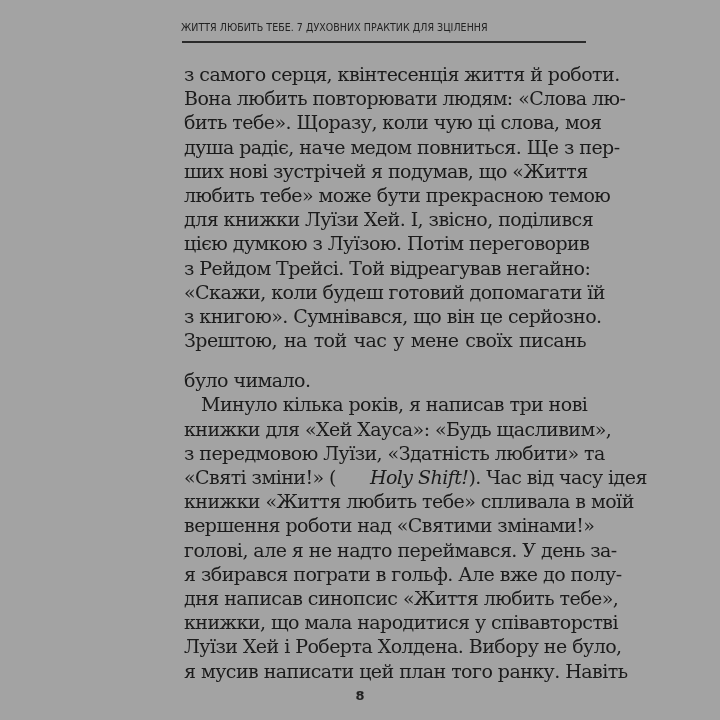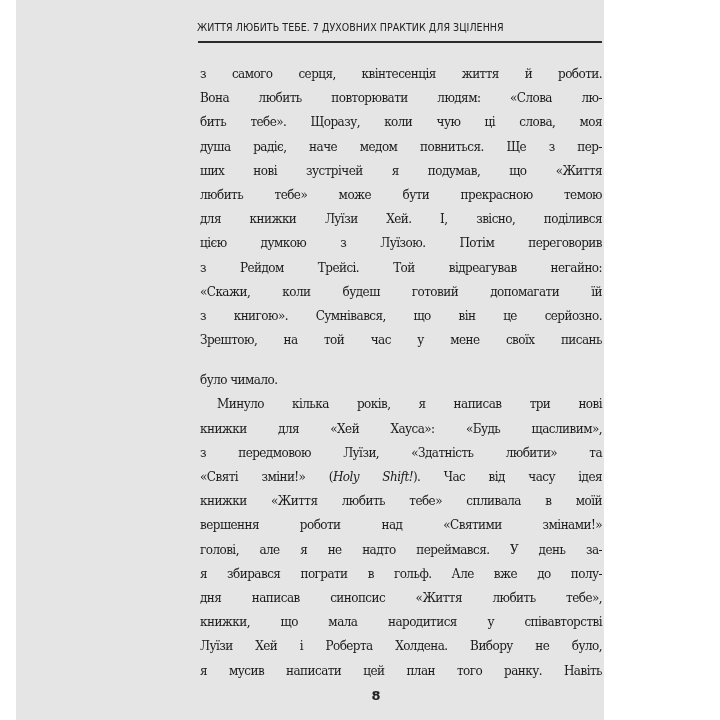--- a/index.html
+++ b/index.html
@@ -1,47 +1,47 @@
 <!DOCTYPE html>
 <html><head>
   <meta charset="utf-8">
   <style>
     html, body { margin: 0; padding: 0; }
     body {
       width: 720px; height: 720px; background: #ffffff;
       position: relative; overflow: hidden;
       color: #1a1a1a;
     }
-    .page { position: absolute; left: 16px; top: 0; width: 588px; height: 720px; background: #e5e5e5; }
+    .page { position: absolute; left: 0; top: 0; width: 720px; height: 720px; background: #a3a3a3; }
     .running-head {
       position: absolute; left: 181px; top: 22px;
       font-family: "DejaVu Sans", sans-serif;
       font-size: 10.2px; letter-spacing: 0.05px; color: #222;
       white-space: nowrap;
       transform: scaleX(0.93); transform-origin: left top;
     }
     .rule {
       position: absolute; left: 182px; top: 41px; width: 404px; height: 1.6px;
       background: #2a2a2a;
     }
     .body-text {
       position: absolute; left: 184px; top: 62px; width: 402px;
       font-family: "DejaVu Serif", serif;
-      font-size: 12px; line-height: 24.2px;
+      font-size: 19px; line-height: 24.2px;
       color: #1b1b1b;
     }
     .line {
       display: block; white-space: nowrap;
       text-align: justify; text-align-last: justify;
       height: 24.2px; overflow: visible;
       letter-spacing: -0.55px;
     }
     .line.last { text-align-last: left; margin-top: 16px; }
     .line.indent { padding-left: 17px; }
-    .it { font-style: italic; }
+    .it { font-style: italic; margin-left: 34px; }
     .folio {
       position: absolute; left: 0; width: 720px; top: 688px;
       text-align: center;
       font-family: "DejaVu Sans", sans-serif; font-weight: bold;
       font-size: 13px; color: #222;
     }
   </style>
 </head>
 <body>
 

